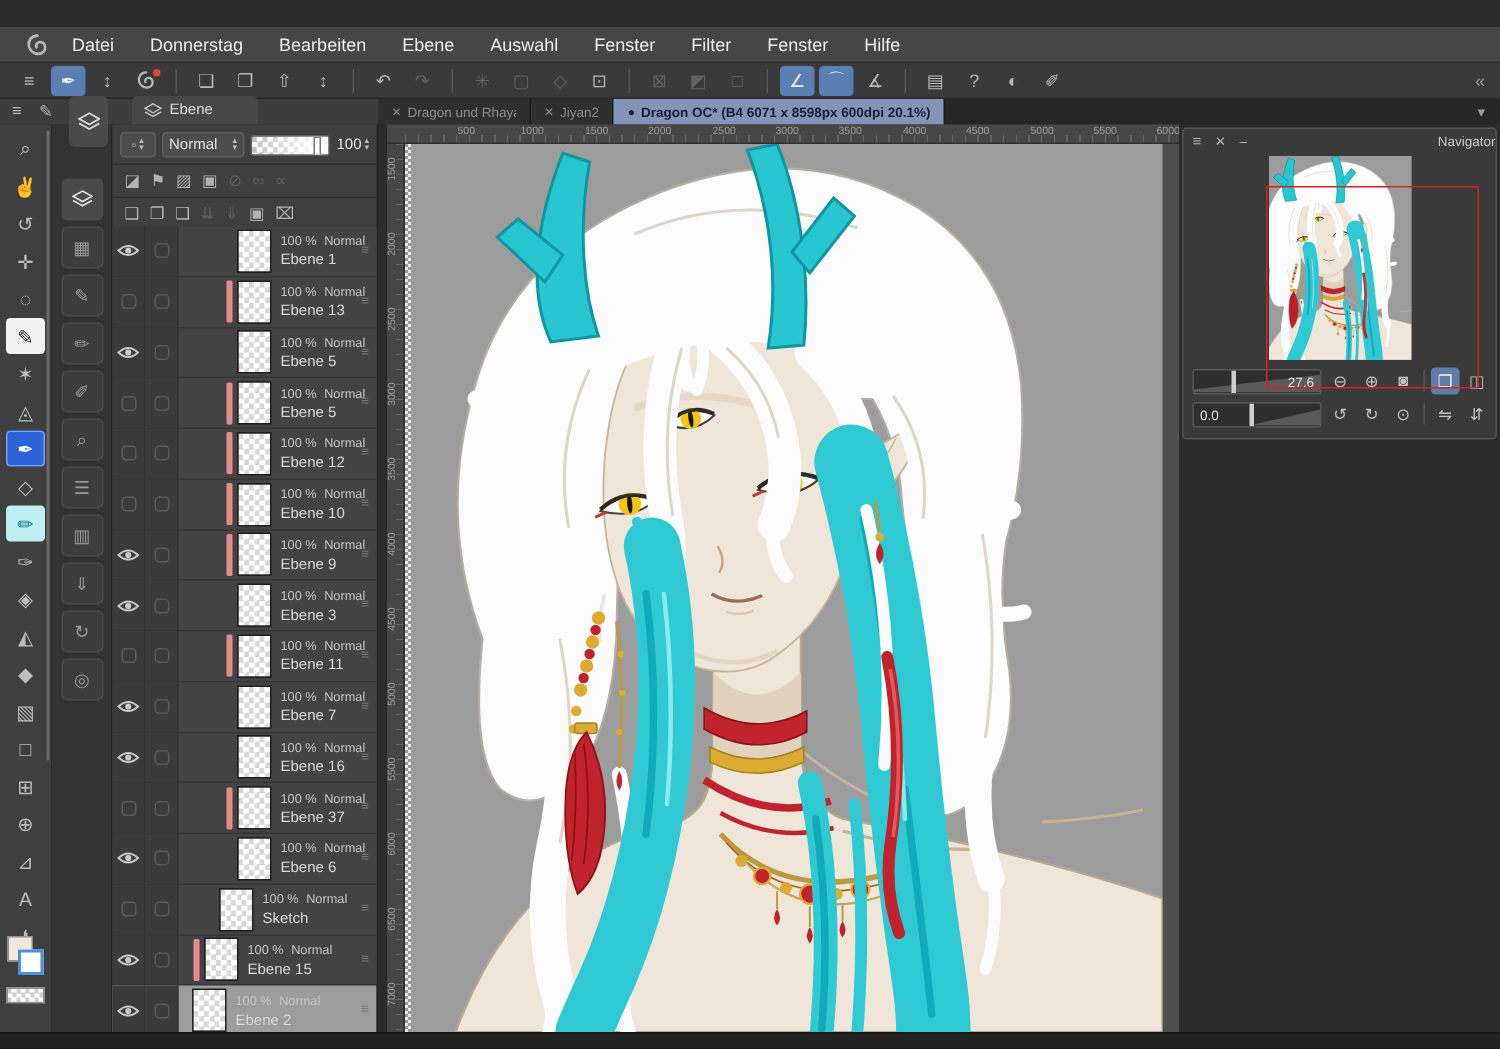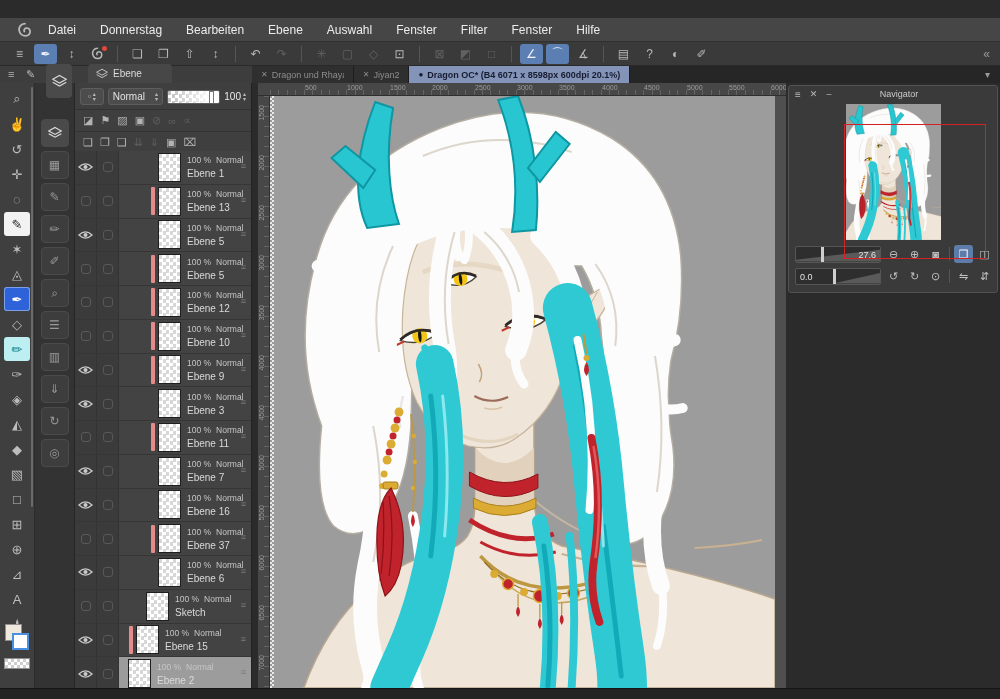--- a/index.html
+++ b/index.html
@@ -148,21 +148,21 @@
   .paper{position:absolute;left:4px;top:0;width:501px;height:592px;background:#9c9c9c}
   .artsvg{display:block;width:100%;height:100%}
 
   
   .rightpanel{position:absolute;left:786px;top:83px;width:214px;height:605px;background:#2b2b2b}
   .navigator{position:absolute;left:2px;top:2px;width:210px;height:208px;background:#3a3a3a;border:1px solid #525252;border-radius:3px}
   .navhdr{position:relative;height:16px;display:flex;align-items:center;font-size:9px;color:#b9b9b9}
   .navhdr .nh-menu{margin-left:6px;font-size:10px}
   .navhdr .nh-close{margin-left:9px;font-size:9px}
   .navhdr .nh-min{margin-left:9px;font-size:9px}
-  .navtitle{position:absolute;left:12px;right:0;text-align:center;color:#c9c9c9}
+  .navtitle{position:absolute;left:12px;right:0;text-align:right;color:#c9c9c9}
   .navthumb{position:absolute;left:57px;top:18px;width:95px;height:136px;background:#9c9c9c;overflow:hidden}
   .navsvg{display:block;width:100%;height:100%}
   .viewrect{position:absolute;left:55px;top:38px;width:142px;height:135px;border:1.5px solid #d42222;z-index:3}
   .navrow{position:absolute;left:6px;display:flex;align-items:center;gap:3px}
   .navrow.r1{top:159px}
   .navrow.r2{top:181px}
   .navslider{position:relative;width:86px;height:17px;background:#2e2e2e;border:1px solid #565656;border-radius:2px;overflow:hidden}
   .navslider .wedge{position:absolute;inset:0;background:#5a5a5a;clip-path:polygon(0 88%,100% 22%,100% 100%,0 100%)}
   .navslider .handle{position:absolute;top:0;width:3px;height:17px;background:#cfcfcf}
   .navslider .sval{position:absolute;top:3px;font-size:9px;color:#e3e3e3}

